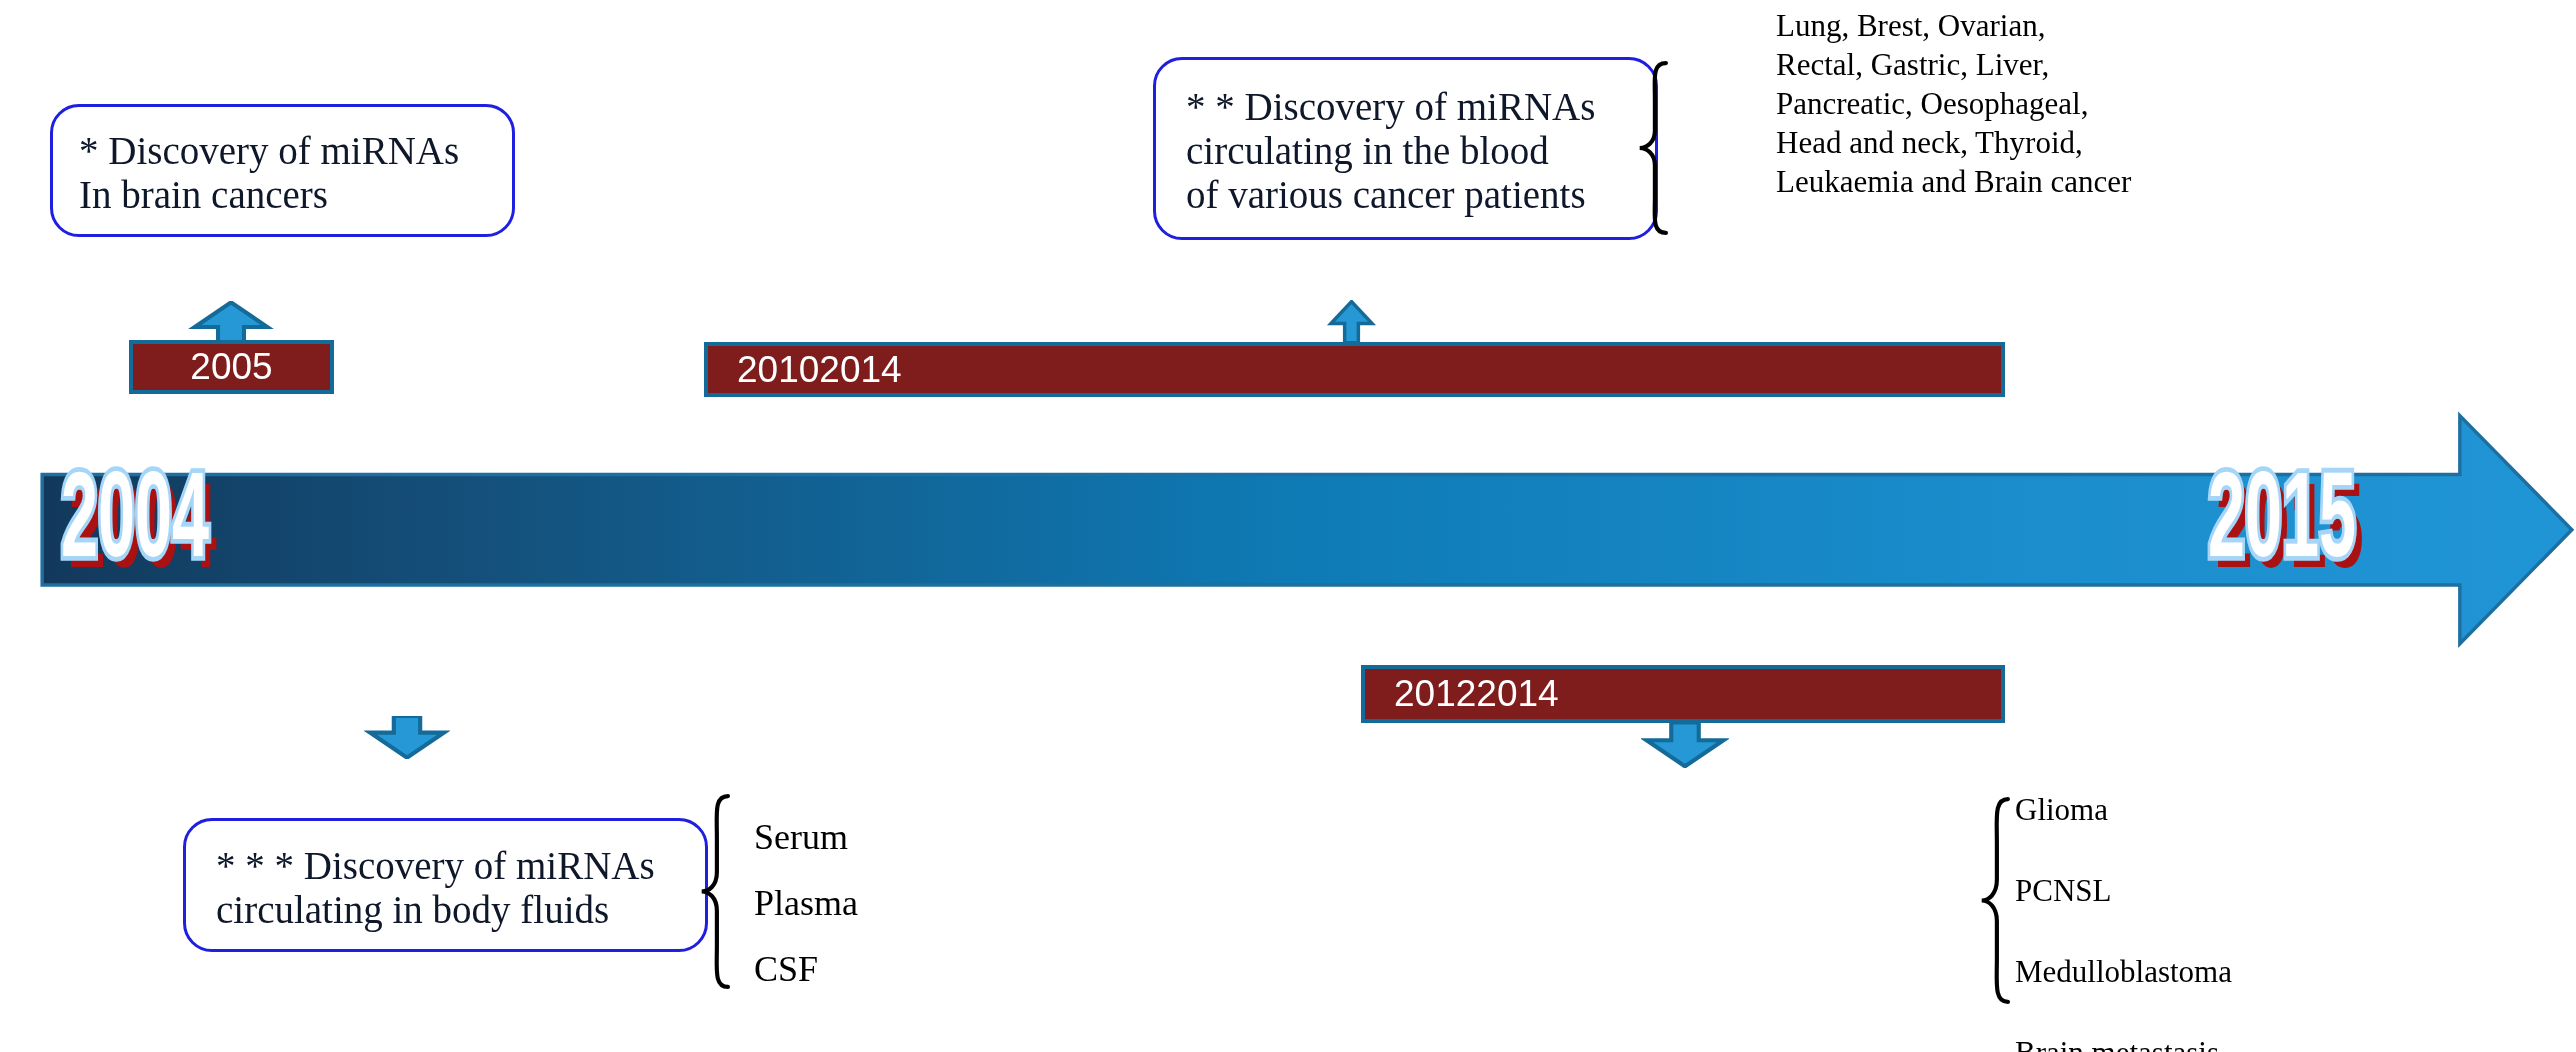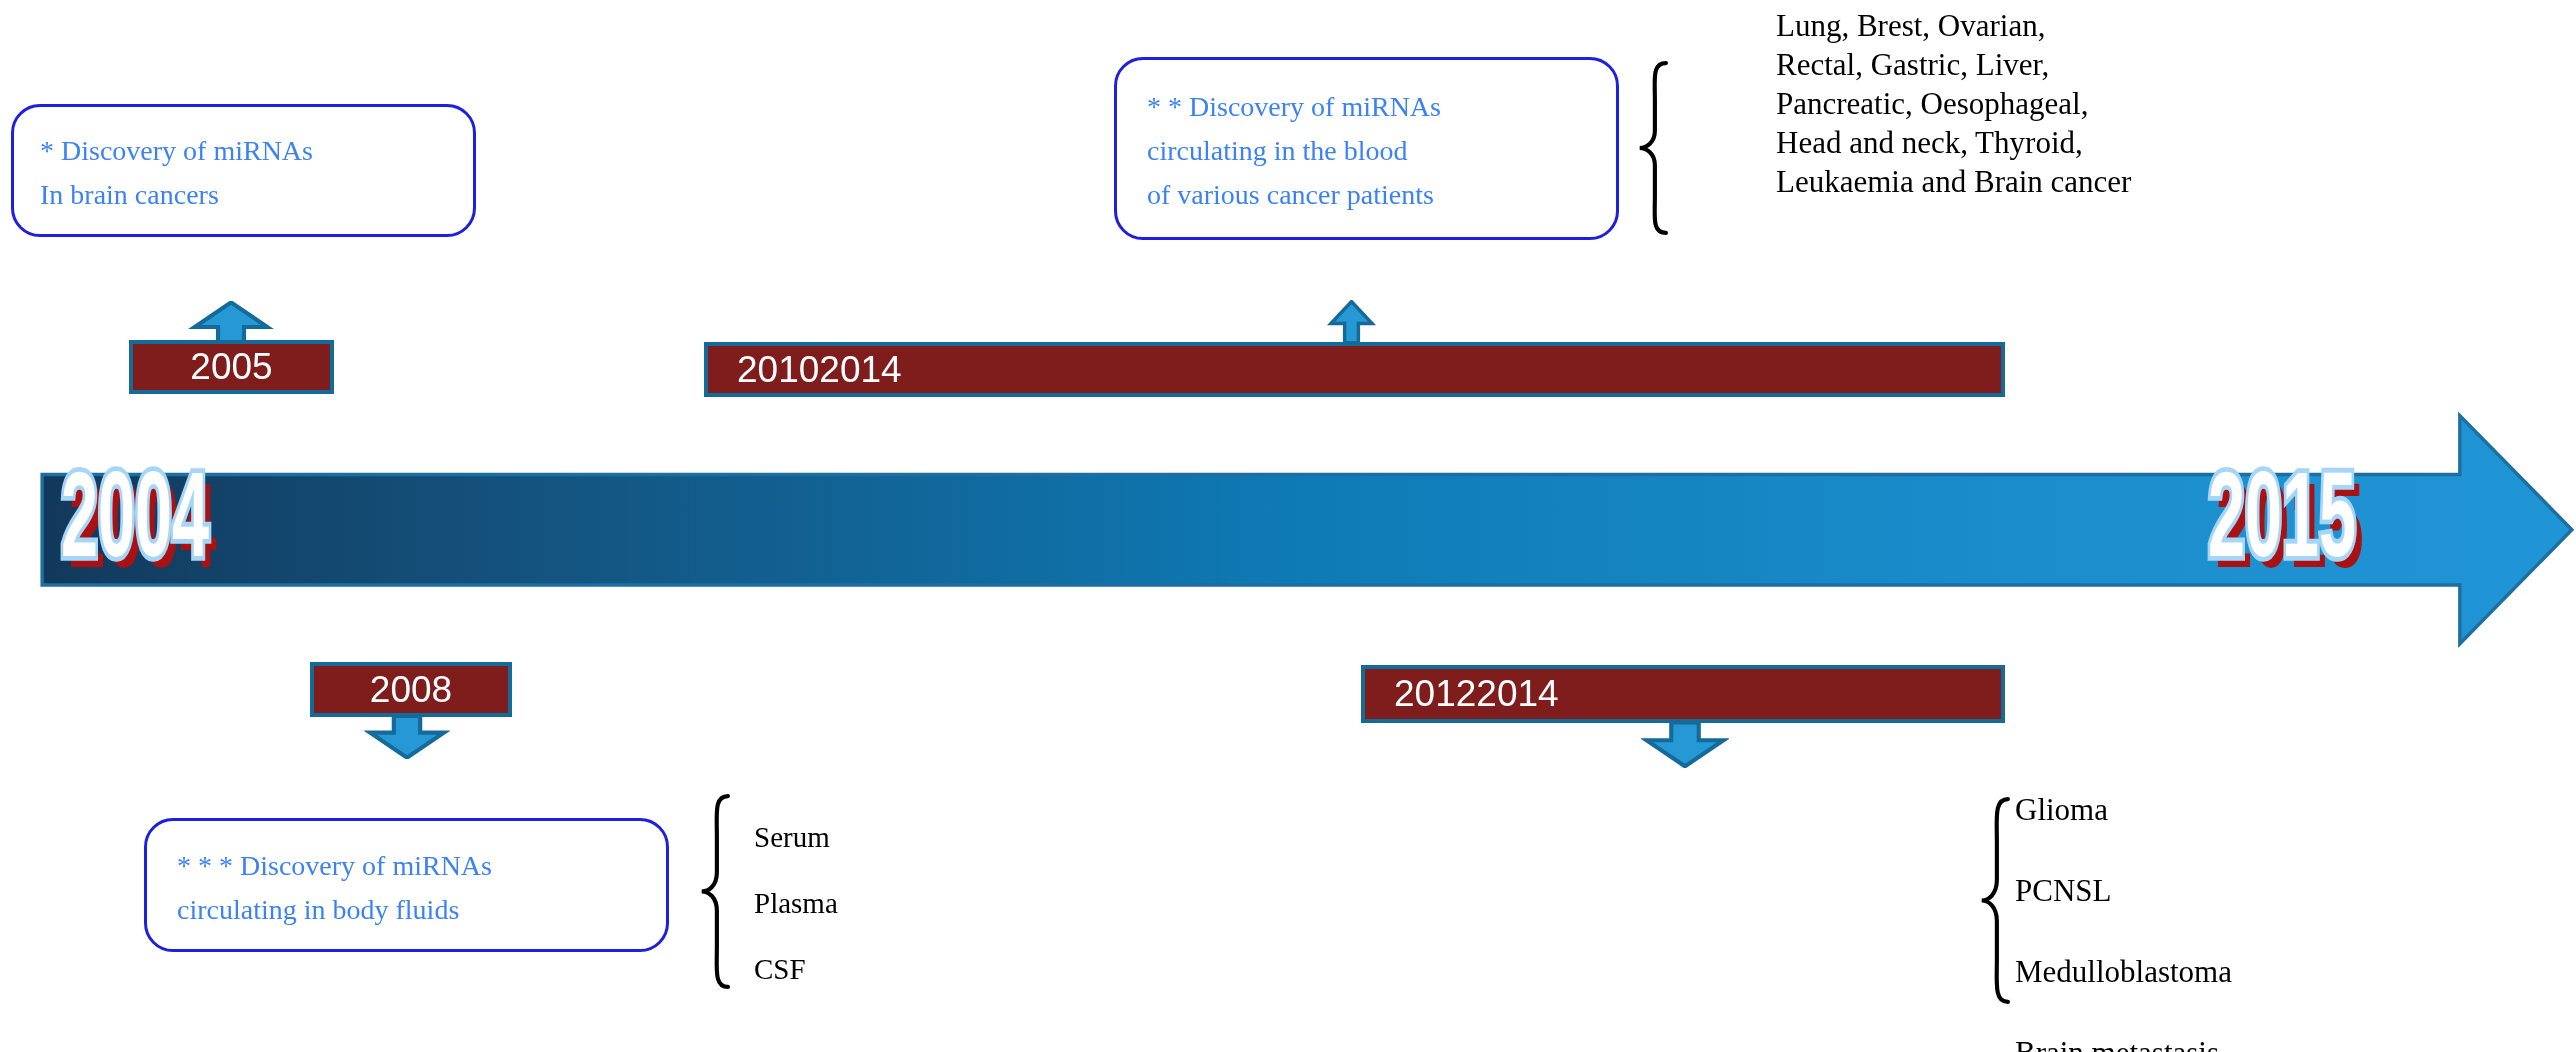--- a/index.html
+++ b/index.html
@@ -1,21 +1,21 @@
 <!DOCTYPE html>
 <html style="font-size:11px"><head>
 <meta charset="utf-8">
 <style>
   html,body{margin:0;padding:0;background:#ffffff;}
   #canvas{position:relative;width:2576px;height:1053px;background:#ffffff;overflow:hidden;
           font-family:"Liberation Serif", serif;}
 
   
   .rbox{position:absolute;border:3.5px solid #1f1fe0;border-radius:29px;background:#ffffff;
-        color:#3b82f6;font-size:28px;line-height:44px;box-sizing:border-box;}
+        color:#0f172a;font-size:39px;line-height:44px;box-sizing:border-box;margin-left:39px;}
   .rbox .bl{white-space:pre;}
 
   
   .tag{position:absolute;background:#7f1d1d;border:4.1px solid #146a99;box-sizing:border-box;
        color:#ffffff;font-family:"Liberation Sans", sans-serif;font-size:37px;
        display:flex;align-items:center;}
   .tag.center{justify-content:center;}
   .tag.between{justify-content:flex-start;padding:0 29px;}
 
   .arrow-svg{position:absolute;display:block;}
@@ -28,21 +28,21 @@
            font-size:121px;line-height:121px;transform:scaleX(0.55);transform-origin:left top;
            white-space:nowrap;}
   .wordart .wa-back{position:absolute;left:0;top:0;color:#ffffff;
            -webkit-text-stroke:9.7px #a5d6f7;text-shadow:14px 11px 0 #a91112;}
   .wordart .wa-front{position:relative;color:#ffffff;}
 
   
   .slist{position:absolute;color:#000;}
   .slist .list-line{white-space:pre;}
   .cancer-list{font-size:31px;line-height:39px;}
-  .fluids-list{font-size:29px;line-height:66px;}
+  .fluids-list{font-size:36px;line-height:66px;}
   .tumors-list{font-size:31px;line-height:81px;}
 
   .brace{position:absolute;}
 </style>
 </head>
 <body>
 
 <div id="canvas">
 
   <svg id="big-arrow" width="2576" height="263" viewBox="0 0 3726 380">
@@ -98,23 +98,20 @@
     </div>
 
   <svg class="arrow-svg" style="left:1324px;top:300px;" width="55" height="43" viewBox="0 0 80 62">
     <polygon points="30,62 30,34 10,34 40,2 70,34 50,34 50,62" stroke-width="5" fill="#2598D5" stroke="#146A99"></polygon>
   </svg>
   <div class="tag between" style="left:704px;top:342px;width:1301px;height:55px;">
     <span>2010</span>
     <span>2014</span>
   </div>
 
-  <div class="tag center" style="left:310px;top:662px;width:202px;height:55px;">
-    <span>2008</span>
-  </div>
   <svg class="arrow-svg" style="left:364px;top:716px;" width="86" height="43" viewBox="0 0 124 62">
     <polygon points="43,0 43,24 9,24 62,60 115,24 81,24 81,0" stroke-width="6" fill="#2598D5" stroke="#146A99"></polygon>
   </svg>
 
   <div class="rbox" style="left:144px;top:818px;width:525px;height:134px;padding:23px 14px 0 30px;">
     <div class="bl">* * * Discovery of miRNAs</div>
     <div class="bl">circulating in body fluids</div>
   </div>
 
   <svg class="brace" style="left:688px;top:794px;" width="55" height="195" viewBox="0 0 48 282">

